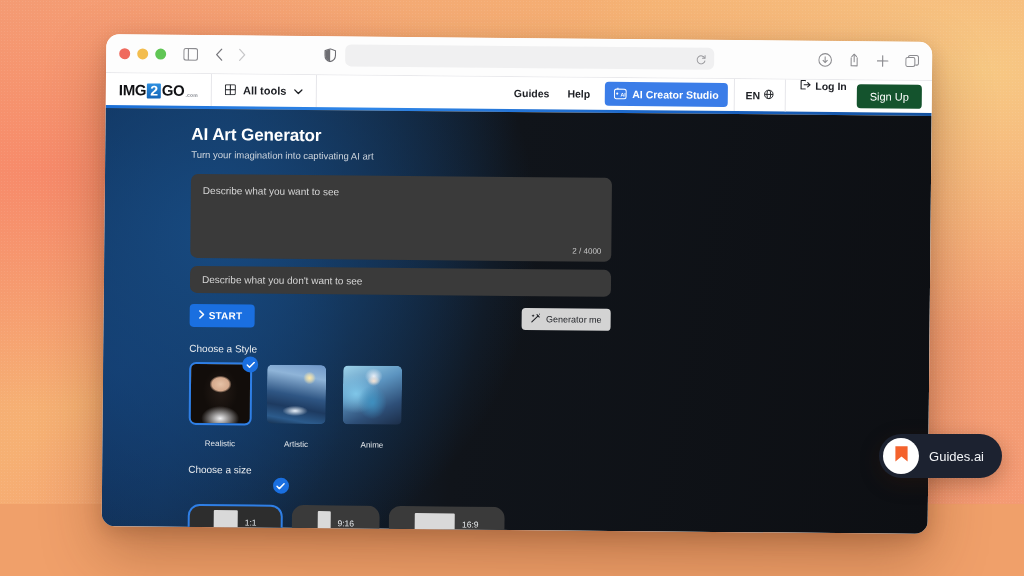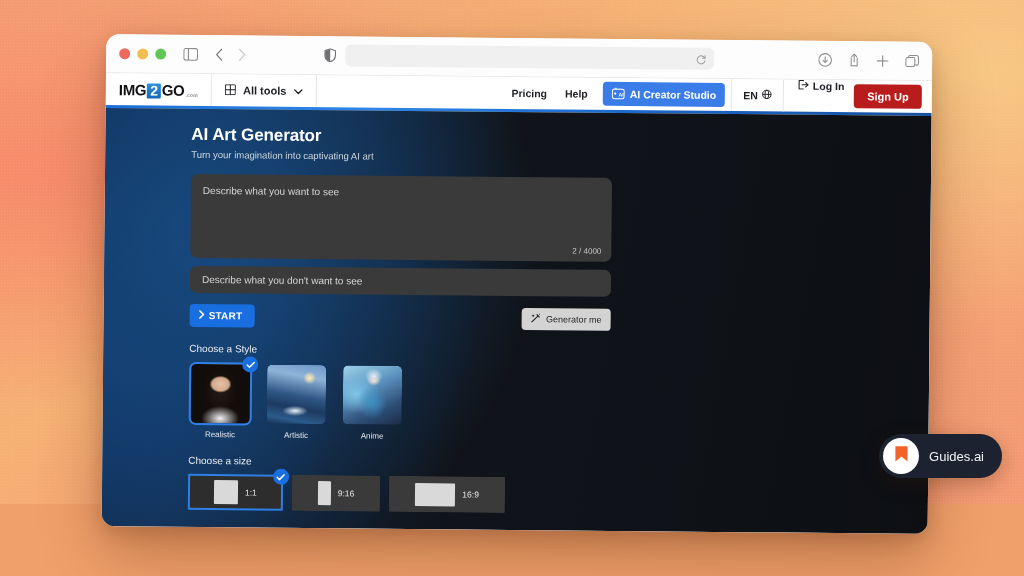--- a/index.html
+++ b/index.html
@@ -152,22 +152,22 @@
     border-right: 1px solid #e6e6ea;
     color: #1d1f24; font-weight: bold; font-size: 10.5px;
   }
   .login-cell {
     display: flex; align-items: flex-start; gap: 4px;
     padding: 0 10px 0 14px;
     color: #1d1f24; font-weight: bold; font-size: 10.5px;
   }
   .signup-btn {
     display: flex; align-items: center;
-    background: #b91c1c;
-    color: #fff; font-weight: bold; font-size: 11px;
+    background: #14532d;
+    color: #fff; font-weight: normal; font-size: 11px;
     padding: 0 13px;
     border-radius: 4px;
     margin: 4px 10px 4px 0;
   }
   .blue-strip { height: 3px; background: linear-gradient(90deg,#1b6fd6 0%, #2f86e8 32%, #1a63c4 70%, #14529f 100%); }
 
   
   .app-body {
     position: relative;
     height: calc(100% - 38px - 33px - 3px);
@@ -251,21 +251,21 @@
     border-radius: 7px;
     position: relative;
     overflow: hidden;
     border: 2px solid transparent;
   }
   .thumb.selected { border-color: #2f7fe6; }
   .thumb-inner { position:absolute; inset:0; border-radius:5px; overflow:hidden; }
   .style-name {
     text-align: center;
     color: #e2e6ea; font-size: 8px;
-    margin-top: 5px;
+    margin-top: 14px;
   }
   .check-badge {
     position: absolute;
     top: -6px; right: -6px;
     width: 16px; height: 16px;
     background: #1a6fe0;
     border-radius: 50%;
     display: flex; align-items: center; justify-content: center;
     color: #fff; font-size: 9px;
     z-index: 4;
@@ -295,25 +295,26 @@
     background:
       radial-gradient(circle 9px at 72% 22%, #ffe9a8 0%, rgba(255,233,168,.55) 38%, rgba(255,233,168,0) 70%),
       radial-gradient(ellipse 30% 12% at 48% 78%, #eaf2fa 0%, rgba(234,242,250,0) 72%),
       linear-gradient(190deg, #6e96c8 0%, #8fb4d8 22%, #2f5684 52%, #1d3a60 70%, #2c5b8c 88%, #16304f 100%);
   }
 
   .size-row { display: flex; gap: 9px; margin-top: 8px; }
   .size-chip {
     height: 36px;
     background: #3a3a3a;
-    border-radius: 1px;
+    border-radius: 12px;
     display: flex; align-items: center; gap: 7px;
     padding: 0 24px;
     position: relative;
     border: 2px solid transparent;
+    margin-top: 21px;
   }
   .size-chip.selected { border-color: #2f7fe6; background: #2d2d2d; }
   .size-swatch { background: #d9d9d9; border-radius: 1px; }
   .size-label { color: #e8ebee; font-size: 8.5px; }
   .size-wrap { position: relative; }
 
   
   #guides-widget {
     position: absolute;
     right: 22px; bottom: 26px;
@@ -436,21 +437,21 @@
         </span>
         <span>All tools</span>
         <span>
           <svg width="9" height="6" viewBox="0 0 9 6" fill="none" stroke="#1d1f24" stroke-width="1.3" stroke-linecap="round" stroke-linejoin="round">
               <polyline points="0.9,1 4.5,4.6 8.1,1"></polyline>
             </svg>
         </span>
       </div>
 
       <div class="header-right">
-        <div class="hdr-link">Pricing</div>
+        <div class="hdr-link">Guides</div>
         <div class="hdr-link">Help</div>
         <div class="studio-btn">
           <span>
             <svg width="13" height="13" viewBox="0 0 13 13" fill="none" stroke="#ffffff" stroke-width="1.05">
               <rect x="0.6" y="2.2" width="11.8" height="9.6" rx="2"></rect>
               <line x1="4" y1="0.7" x2="4" y2="2.2"></line>
               <text x="6.6" y="9.6" font-size="5.2" fill="#ffffff" stroke="none" font-family="Liberation Sans, sans-serif" font-weight="bold">AI</text>
               <circle cx="3.4" cy="6.6" r="1.1" fill="#ffffff" stroke="none"></circle>
             </svg>
           </span>

